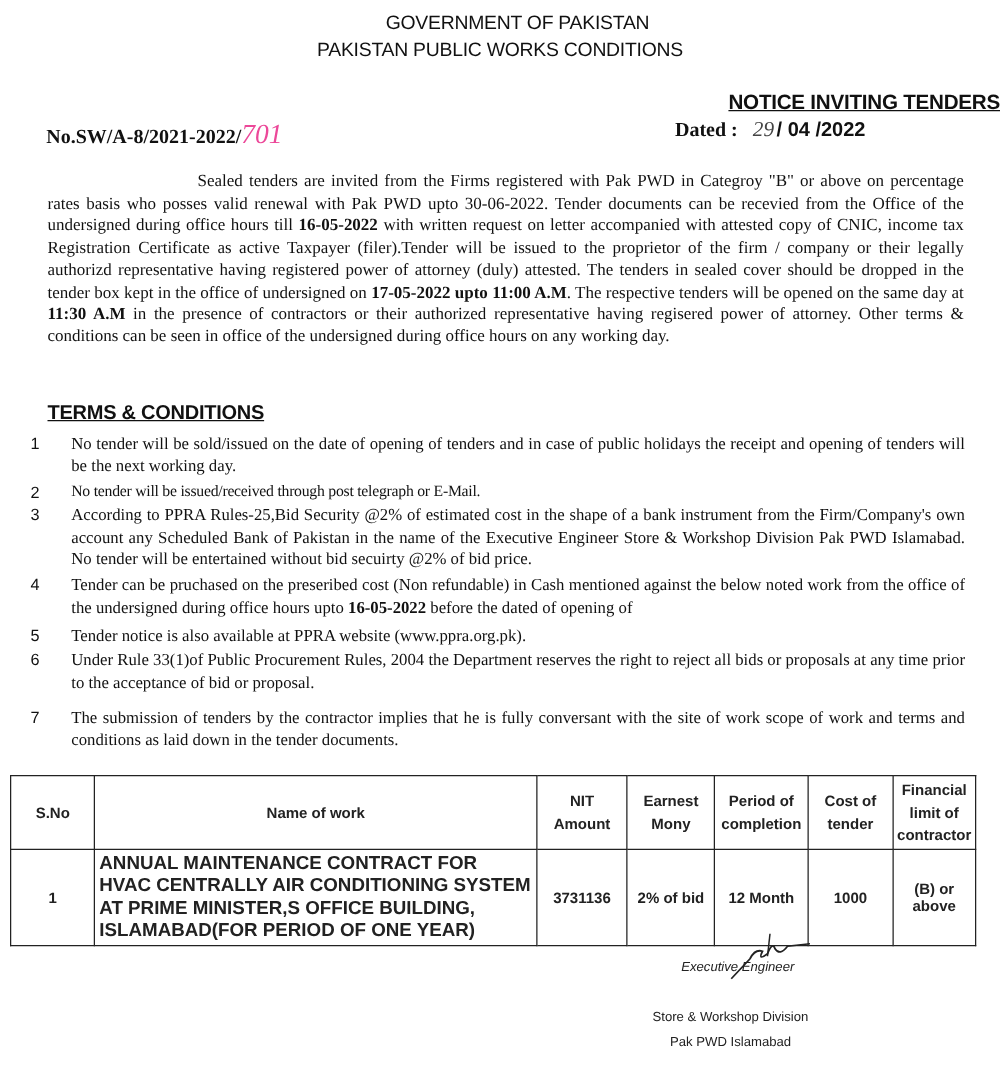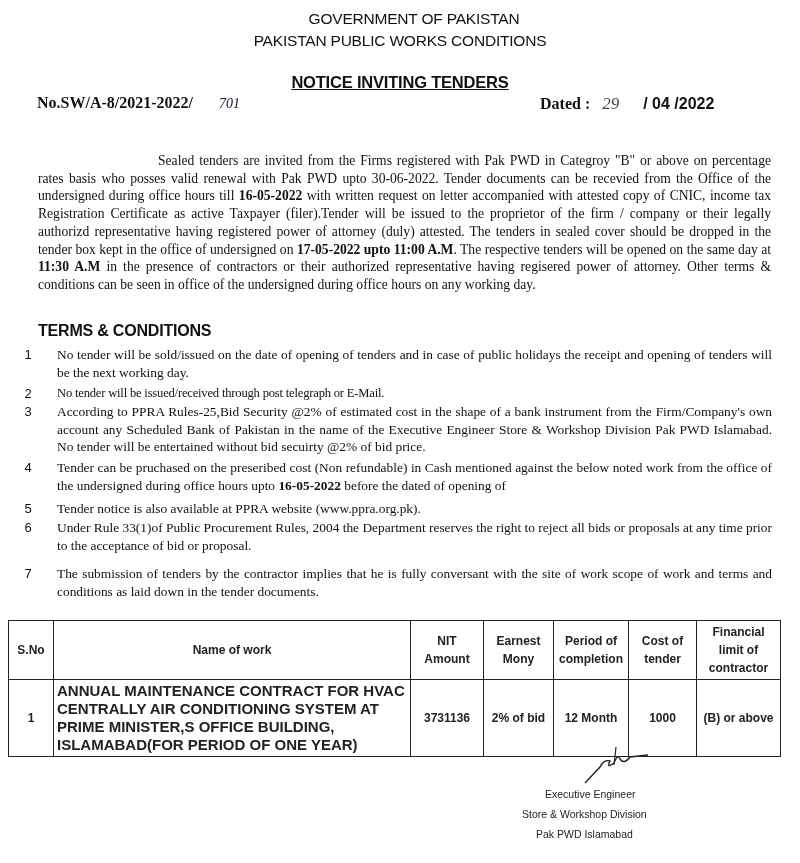--- a/index.html
+++ b/index.html
@@ -4,38 +4,38 @@
   <style>
     * { box-sizing: border-box; margin: 0; padding: 0; }
     html, body { width: 800px; height: 863px; background: #ffffff; overflow: hidden; }
     body { position: relative; color: #111; font-family: "Liberation Serif", serif; }
 
     .header { position: absolute; left: 0; width: 800px; text-align: center;
       font-family: "Liberation Sans", sans-serif; font-size: 15.5px; color: #111; letter-spacing: -0.2px; }
     .h1 { top: 10px; padding-left: 28px; }
     .h2 { top: 32px; }
 
-    .notice-title { position: absolute; top: 73px; left: 0; width: 800px; text-align: center;
+    .notice-title { position: absolute; top: 73px; left: 0; width: 800px; text-align: right;
       font-family: "Liberation Sans", sans-serif; font-weight: bold; font-size: 16.5px;
       text-decoration: underline; letter-spacing: -0.2px; }
 
     .ref-no { position: absolute; top: 94px; left: 37px; font-family: "Liberation Serif", serif;
       font-weight: bold; font-size: 16px; }
-    .ref-no .hand { font-family: "Liberation Serif", serif; font-style: italic; font-weight: normal; font-size: 14px; color: #0f172a; margin-left: 26px; }
+    .ref-no .hand { font-family: "Liberation Serif", serif; font-style: italic; font-weight: normal; font-size: 22px; color: #ec4899; }
     .dated { position: absolute; top: 94px; left: 540px; font-weight: bold; font-size: 16px; }
     .dated .label { font-family: "Liberation Serif", serif; }
-    .dated .day { font-style: italic; font-weight: normal; color: #444; font-size: 17px; margin: 0 24px 0 12px; }
+    .dated .day { font-style: italic; font-weight: normal; color: #444; font-size: 17px; margin: 0 2px 0 12px; }
     .dated .rest { font-family: "Liberation Sans", sans-serif; }
 
     .intro { position: absolute; top: 136px; left: 38px; width: 733px; font-size: 13.6px; line-height: 17.7px;
-      text-align: justify; text-indent: 120px; margin-top: 16px; }
+      text-align: justify; text-indent: 120px; }
     .intro b { font-weight: bold; }
 
     .terms-title { position: absolute; top: 322px; left: 38px; font-family: "Liberation Sans", sans-serif;
-      font-weight: bold; font-size: 16px; letter-spacing: -0.2px; }
+      font-weight: bold; font-size: 16px; text-decoration: underline; letter-spacing: -0.2px; }
 
     .term { position: absolute; left: 0; width: 800px; font-size: 13.4px; line-height: 17.5px; }
     .term .num { position: absolute; left: 18px; width: 20px; text-align: center; font-family: "Liberation Sans", sans-serif; font-size: 13px; }
     .term .text { position: absolute; left: 57px; width: 715px; text-align: justify; }
     .term .text.sans { font-family: Liberation Serif, serif; font-size: 12.6px; letter-spacing: -0.2px; }
 
     table.tender { position: absolute; top: 620px; left: 8px; width: 773px; border-collapse: collapse;
       font-family: "Liberation Sans", sans-serif; font-size: 12px; }
     table.tender th, table.tender td { border: 1.5px solid #222; text-align: center; vertical-align: middle; padding: 2px 3px; }
     table.tender th { height: 52px; font-weight: bold; color: #222; line-height: 18px; }
@@ -91,21 +91,21 @@
   <span class="text">Under Rule 33(1)of Public Procurement Rules, 2004 the Department reserves the right to reject all bids or proposals at any time prior to the acceptance of bid or proposal.</span>
 </div>
 <div class="term" style="top:565px;">
   <span class="num">7</span>
   <span class="text">The submission of tenders by the contractor implies that he is fully conversant with the site of work scope of work and terms and conditions as laid down in the tender documents.</span>
 </div>
 
 <table class="tender">
   <thead>
     <tr>
-      <th style="width:45px;">S.No</th>
+      <th style="width:68px;">S.No</th>
       <th style="width:357px;">Name of work</th>
       <th style="width:73px;">NIT Amount</th>
       <th style="width:70px;">Earnest Mony</th>
       <th style="width:75px;">Period of completion</th>
       <th style="width:68px;margin-left:28px;">Cost of tender</th>
       <th>Financial limit of contractor</th>
     </tr>
   </thead>
   <tbody>
     <tr>
@@ -119,16 +119,16 @@
     </tr>
   </tbody>
 </table>
 
 <svg class="signature" viewBox="0 0 70 40">
   <path d="M5 38 L20 22 Q24 14 30 16 Q26 24 34 18 Q38 8 40 14 Q44 20 50 12 L68 10" stroke="#222" stroke-width="1.4" fill="none"></path>
   <path d="M36 2 L34 20" stroke="#222" stroke-width="1.2" fill="none"></path>
 </svg>
 
 <div class="sign">
-  <div class="line" style="top:788px; left:545px;">Executive Engineer</div>
+  <div class="line" style="top:768px; left:545px;font-style:italic;">Executive Engineer</div>
   <div class="line" style="top:808px; left:522px;">Store &amp; Workshop Division</div>
   <div class="line" style="top:828px; left:536px;">Pak PWD Islamabad</div>
 </div>
 
 </body></html>

